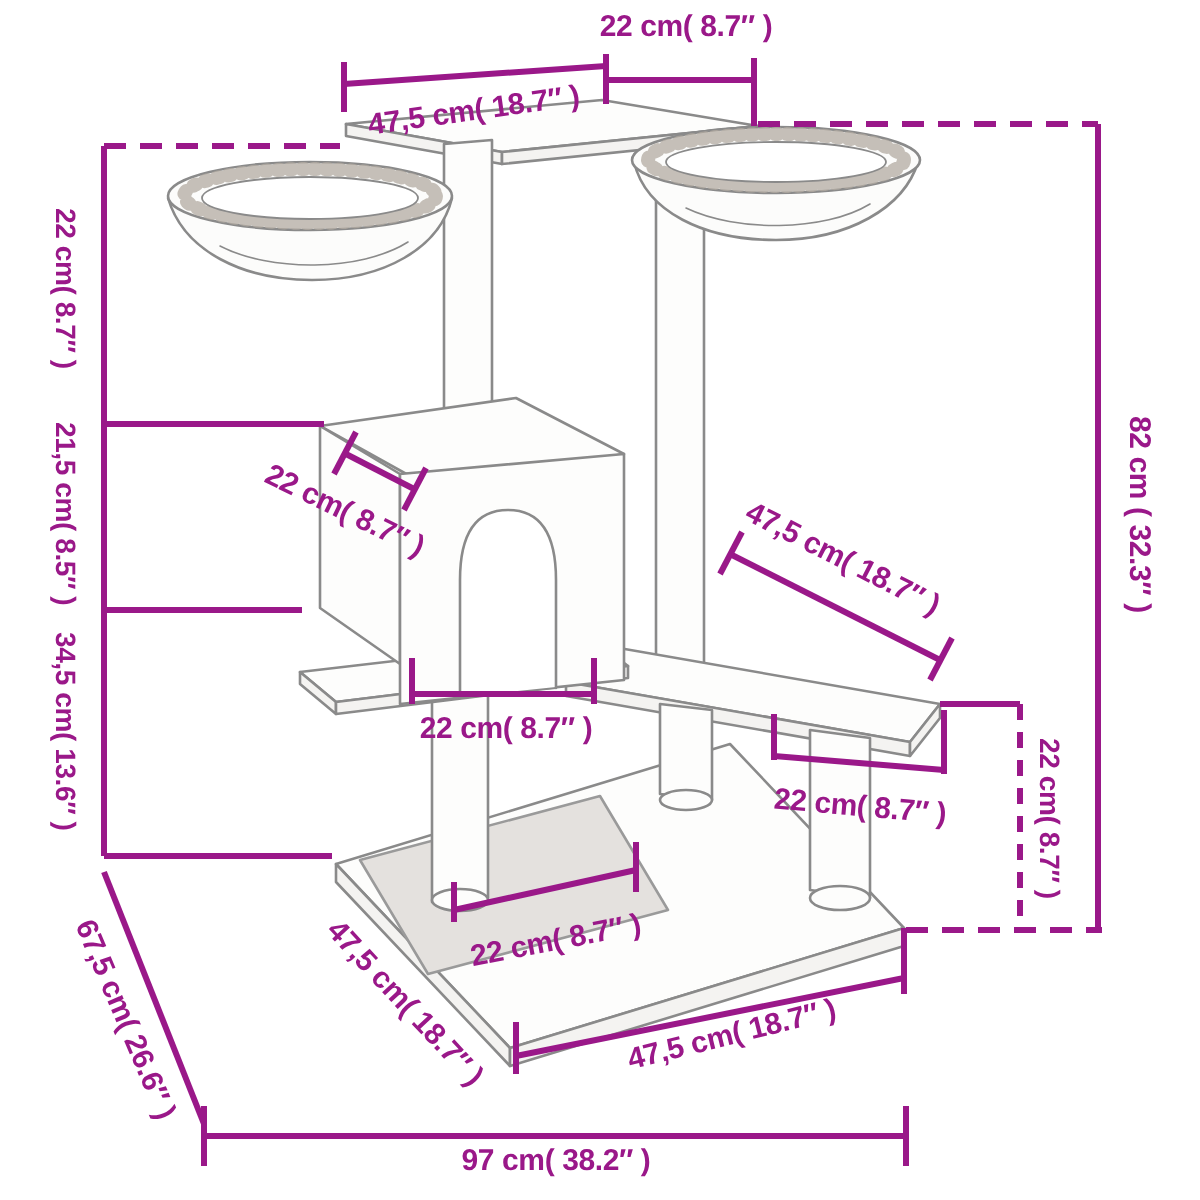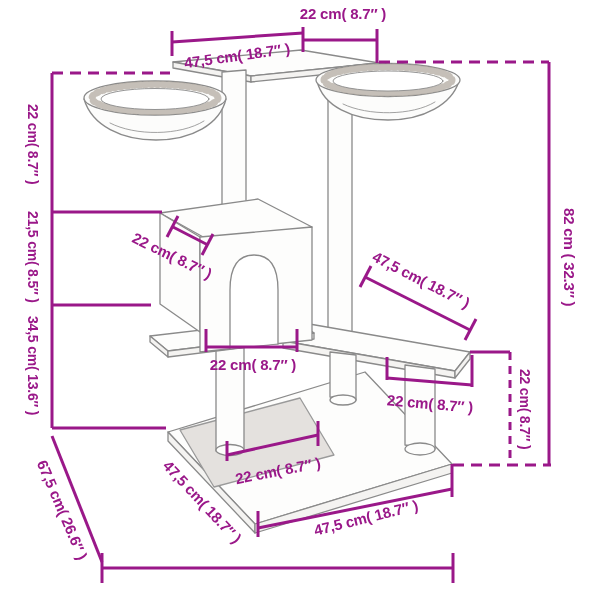--- a/index.html
+++ b/index.html
@@ -208,14 +208,15 @@
   <div class="dim vert" style="left:512px;top:350px;height:118px;">22 cm( 8.7″ )</div>
 
   <div class="dim rot" style="left:226px;top:461px;width:104px;transform:rotate(-11deg);">22 cm( 8.7″ )</div>
 
   <div class="dim rot" style="left:130px;top:492px;width:144px;transform:rotate(47deg);">47,5 cm( 18.7″ )</div>
 
   <div class="dim rot" style="left:294px;top:508px;width:144px;transform:rotate(-14deg);">47,5 cm( 18.7″ )</div>
 
   <div class="dim rot" style="left:-10px;top:500px;width:144px;transform:rotate(67deg);">67,5 cm( 26.6″ )</div>
 
+  <div class="dim" style="left:216px;top:571px;width:124px;">97 cm( 38.2″ )</div>
 
 </div>
 
 </body></html>

